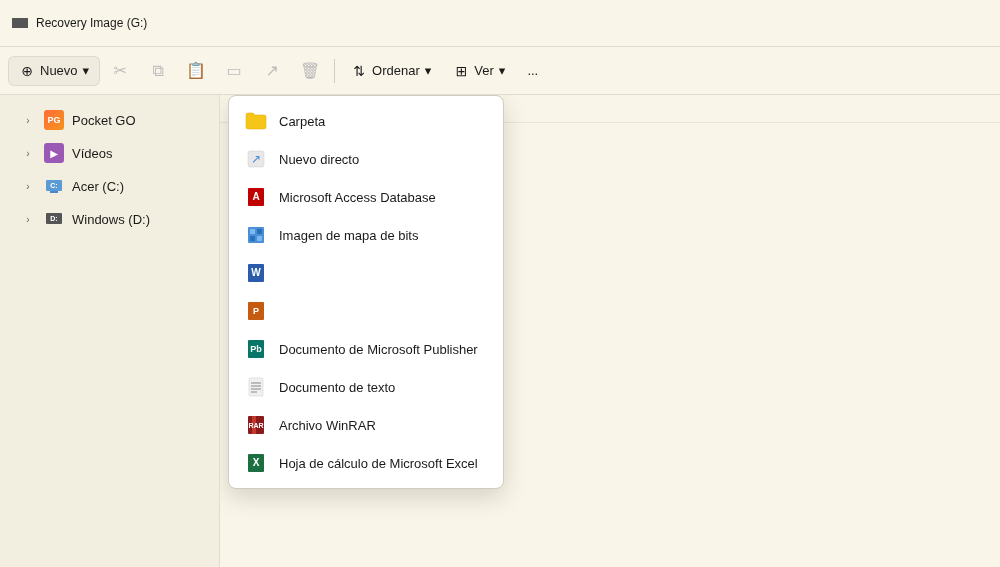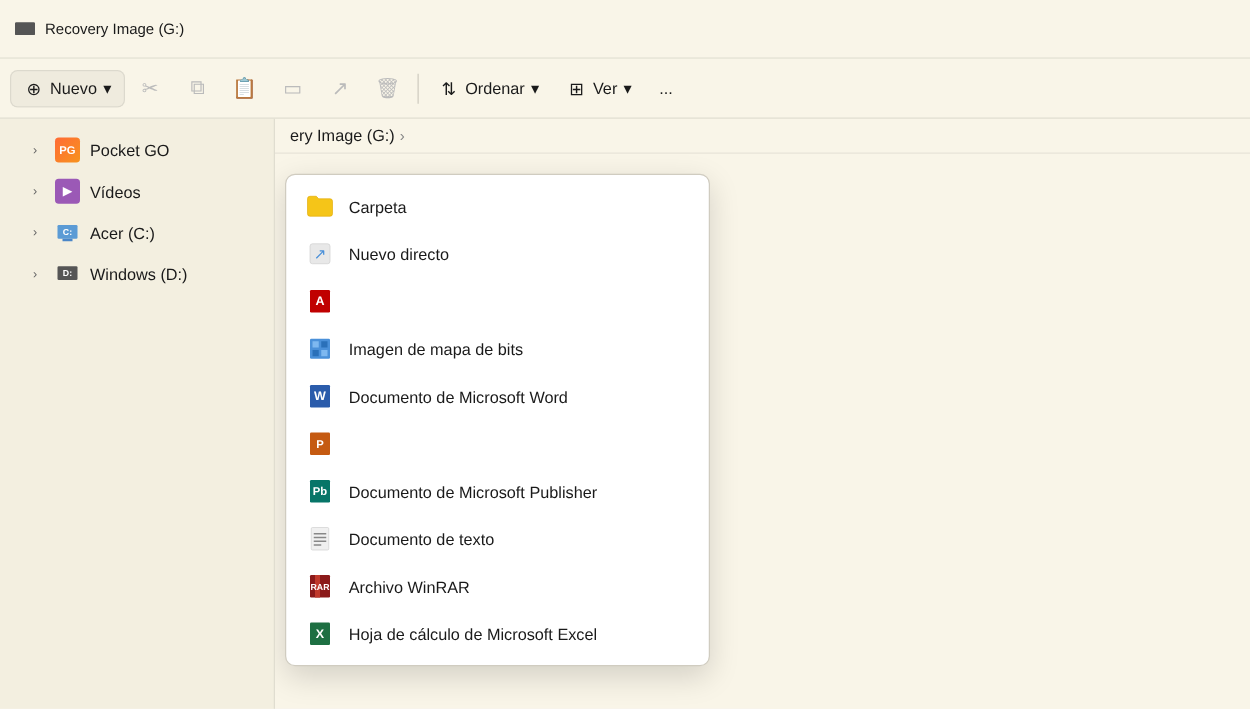--- a/index.html
+++ b/index.html
@@ -173,29 +173,28 @@
     .breadcrumb-sep {
       color: #888;
       font-size: 12px;
     }
 
     
     .dropdown-menu {
       position: absolute;
       top: 0;
       left: 8px;
-      width: 340px;
+      width: 276px;
       background: #ffffff;
       border: 1px solid #d0ccc0;
       border-radius: 8px;
       box-shadow: 0 8px 24px rgba(0,0,0,0.15);
       z-index: 100;
       padding: 6px 0;
       overflow: hidden;
-      margin-top: 44px;
     }
     .dropdown-item {
       display: flex;
       align-items: center;
       gap: 12px;
       padding: 8px 16px;
       cursor: pointer;
       font-size: 13px;
       color: #1a1a1a;
     }
@@ -344,20 +343,21 @@
         <span>Nuevo directo</span>
       </div>
 
       <div class="dropdown-item">
         <div class="dropdown-item-icon">
           <svg width="20" height="20" viewBox="0 0 20 20">
             <rect x="2" y="1" width="16" height="18" rx="1" fill="#c00000"></rect>
             <text x="10" y="13" text-anchor="middle" font-size="10" fill="white" font-weight="bold">A</text>
           </svg>
         </div>
+        <span>Microsoft Access Database</span>
       </div>
 
       <div class="dropdown-item">
         <div class="dropdown-item-icon">
           <svg width="20" height="20" viewBox="0 0 20 20">
             <rect x="2" y="2" width="16" height="16" rx="1" fill="#4a90d9"></rect>
             <rect x="4" y="4" width="5" height="5" fill="#7eb8f0"></rect>
             <rect x="11" y="4" width="5" height="5" fill="#2a70b9"></rect>
             <rect x="4" y="11" width="5" height="5" fill="#2a70b9"></rect>
             <rect x="11" y="11" width="5" height="5" fill="#7eb8f0"></rect>
@@ -366,21 +366,20 @@
         <span>Imagen de mapa de bits</span>
       </div>
 
       <div class="dropdown-item">
         <div class="dropdown-item-icon">
           <svg width="20" height="20" viewBox="0 0 20 20">
             <rect x="2" y="1" width="16" height="18" rx="1" fill="#2b5cab"></rect>
             <text x="10" y="13" text-anchor="middle" font-size="10" fill="white" font-weight="bold">W</text>
           </svg>
         </div>
-        <span>Documento de Microsoft Word</span>
       </div>
 
       <div class="dropdown-item">
         <div class="dropdown-item-icon">
           <svg width="20" height="20" viewBox="0 0 20 20">
             <rect x="2" y="1" width="16" height="18" rx="1" fill="#c55a11"></rect>
             <text x="10" y="13" text-anchor="middle" font-size="9" fill="white" font-weight="bold">P</text>
           </svg>
         </div>
       </div>

